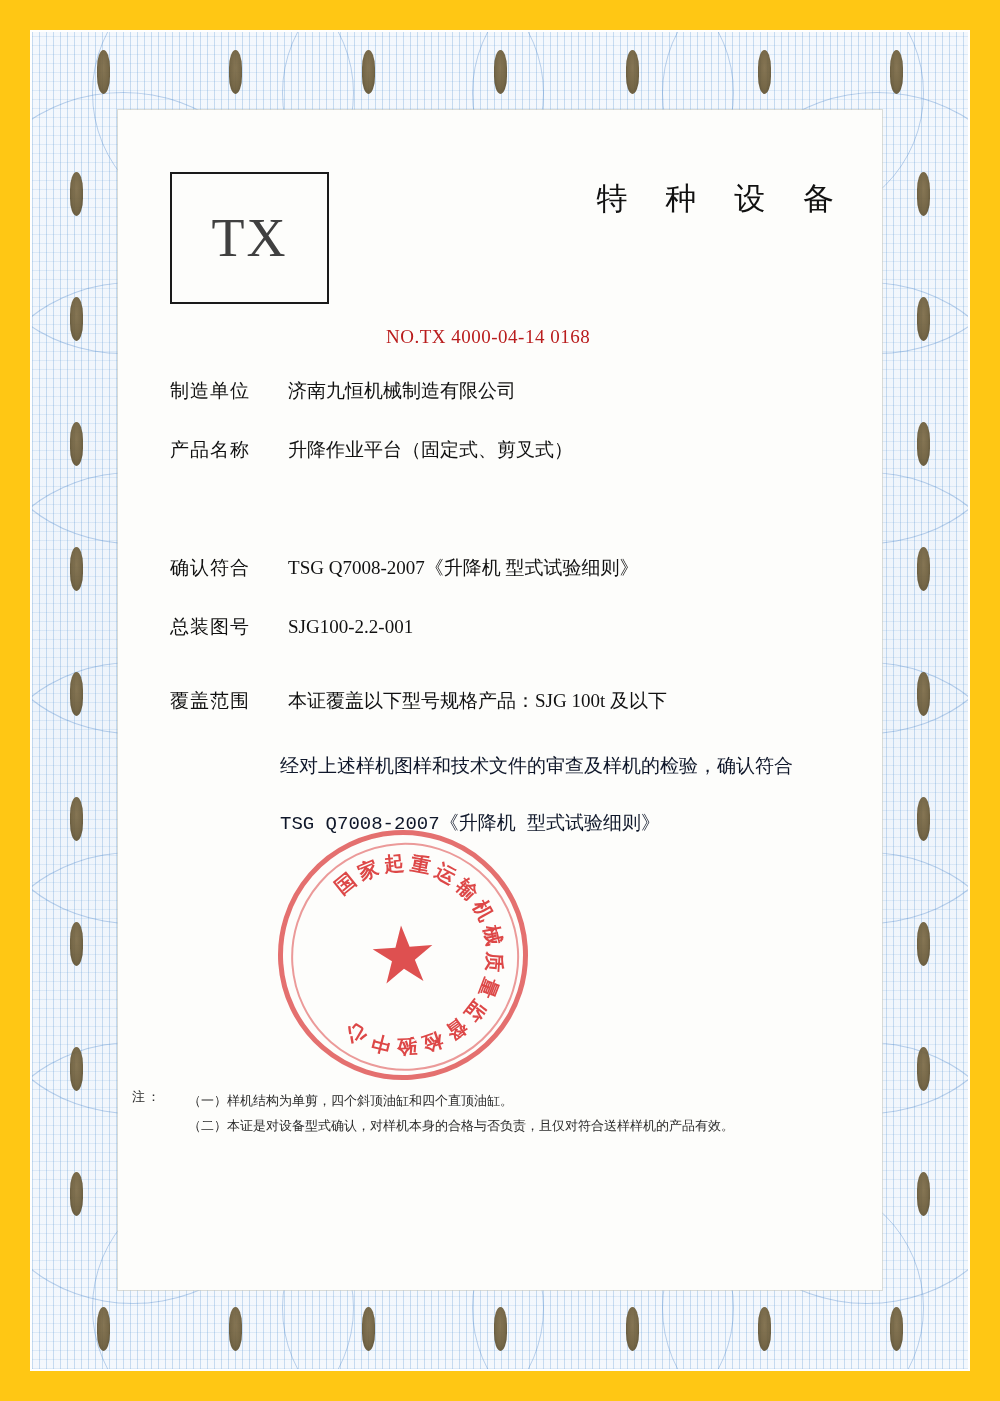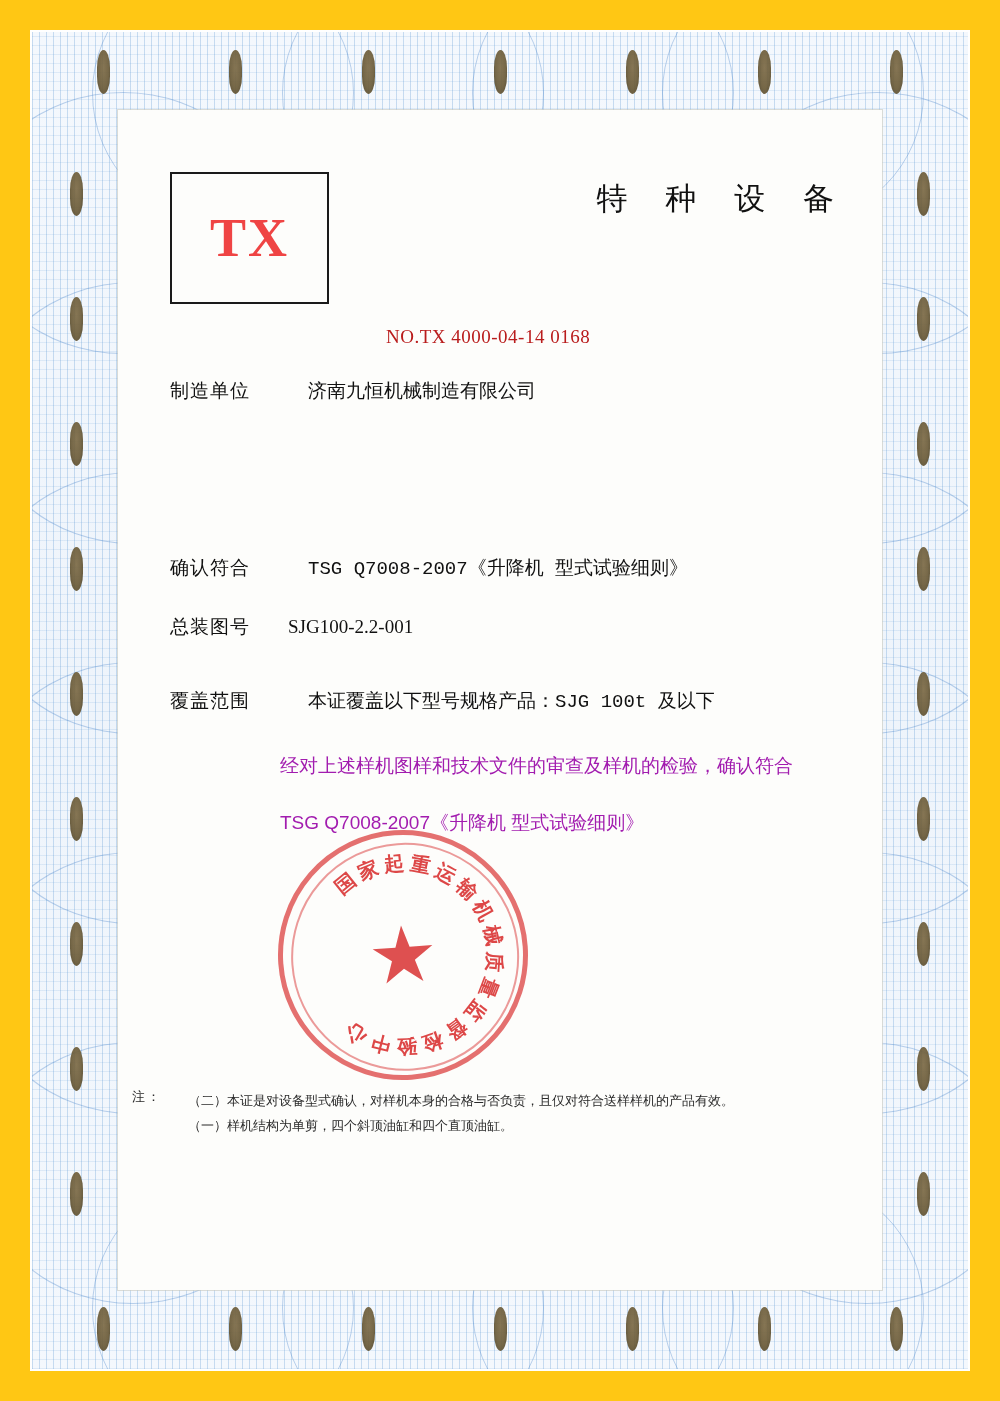--- a/index.html
+++ b/index.html
@@ -100,24 +100,24 @@
     top: 62px;
     width: 155px;
     height: 128px;
     border: 2px solid #1a1a1a;
     display: flex;
     align-items: center;
     justify-content: center;
   }
   .tx-box .tx-text {
     font-family: "Liberation Serif", serif;
-    font-weight: bold;
+    font-weight: normal;
     font-size: 54px;
     letter-spacing: 2px;
-    color: #ef4444;
+    color: #404040;
   }
 
   .title-small {
     position: absolute;
     left: 300px;
     top: 68px;
     width: 430px;
     text-align: right;
     font-family: "DejaVu Sans", sans-serif;
     font-size: 31px;
@@ -163,31 +163,30 @@
     display: inline-block;
     width: 112px;
     letter-spacing: 1px;
   }
   .field-value {
     display: inline-block;
     font-family: "Liberation Serif", serif;
     font-size: 19px;
   }
   .field-value.cn {
-    font-family: Liberation Mono, monospace;
-    margin-left: 20px;
+    font-family: Liberation Serif, serif;
   }
 
   .para {
     position: absolute;
     left: 52px;
     width: 690px;
-    font-family: Liberation Sans, sans-serif;
+    font-family: Liberation Mono, monospace;
     font-size: 19px;
-    color: #a21caf;
+    color: #0f172a;
     white-space: nowrap;
   }
   .para-indent {
     padding-left: 110px;
   }
 
   .issue-row {
     position: absolute;
     left: 52px;
     top: 768px;
@@ -372,20 +371,24 @@
     </div>
 
     <div class="title-small">特 种 设 备</div>
     <div class="cert-no">NO.TX 4000-04-14 0168</div>
 
     <div class="field-row" style="top:268px;">
       <span class="field-label">制造单位</span>
       <span class="field-value cn">济南九恒机械制造有限公司</span>
     </div>
 
+    <div class="field-row" style="top:327px;">
+      <span class="field-label">产品名称</span>
+      <span class="field-value cn">升降作业平台（固定式、剪叉式）</span>
+    </div>
 
 
     <div class="field-row" style="top:445px;">
       <span class="field-label">确认符合</span>
       <span class="field-value cn">TSG Q7008-2007《升降机 型式试验细则》</span>
     </div>
 
     <div class="field-row" style="top:504px;">
       <span class="field-label">总装图号</span>
       <span class="field-value">SJG100-2.2-001</span>
@@ -419,18 +422,18 @@
           <span class="seal-char" style="transform: translate(23.8px, 88.9px) rotate(165deg);">检</span>
           <span class="seal-char" style="transform: translate(-2.7px, 92px) rotate(181.7deg);">验</span>
           <span class="seal-char" style="transform: translate(-28.9px, 87.3px) rotate(198.3deg);">中</span>
           <span class="seal-char" style="transform: translate(-52.8px, 75.4px) rotate(215deg);">心</span>
         </div>
     </div>
 
 
     <div class="notes-label">注：</div>
     <div class="notes">
+      <div class="note-line">（一）样机结构为单剪，四个斜顶油缸和四个直顶油缸。</div>
       <div class="note-line">（二）本证是对设备型式确认，对样机本身的合格与否负责，且仅对符合送样样机的产品有效。</div>
-      <div class="note-line">（一）样机结构为单剪，四个斜顶油缸和四个直顶油缸。</div>
     </div>
 
   </div>
 </div>
 
 </body></html>

